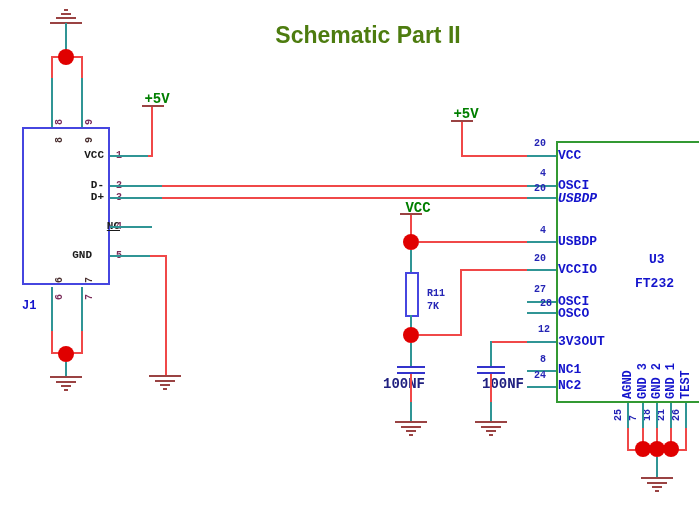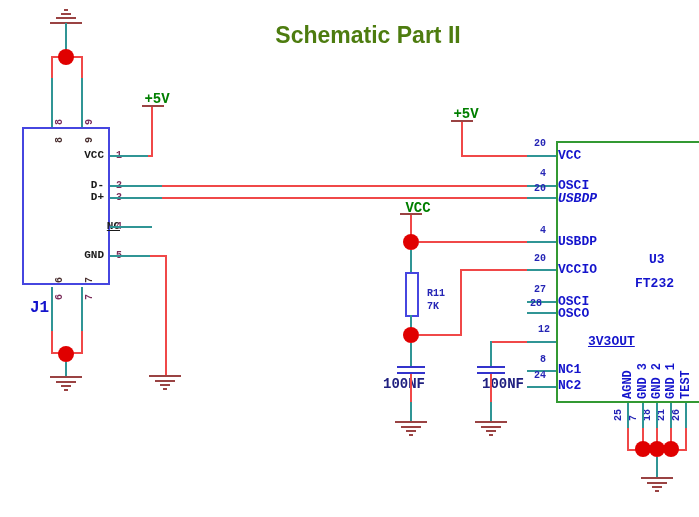--- a/index.html
+++ b/index.html
@@ -54,27 +54,27 @@
     </div>
   <div class="wv" style="left:65px;top:23px;height:27px;"></div>
   <div class="wh r" style="left:51px;top:56px;width:32px;"></div>
   <div class="wv r" style="left:51px;top:58px;height:20px;"></div>
   <div class="wv r" style="left:81px;top:58px;height:20px;"></div>
   <div class="wv" style="left:51px;top:78px;height:49px;"></div>
   <div class="wv" style="left:81px;top:78px;height:49px;"></div>
   <div class="dot" style="left:58px;top:49px;"></div>
 
   <div class="jbox"></div>
-  <div class="t blu" style="left:30px;top:299px;font-size:16px;text-align:center;">J1</div>
+  <div class="t blu" style="left:22px;top:299px;font-size:12px;text-align:center;">J1</div>
 
   <div class="t jlab" style="left:40px;top:150px;">VCC</div>
   <div class="t jlab" style="left:40px;top:180px;">D-</div>
   <div class="t jlab" style="left:40px;top:192px;">D+</div>
   <div class="t jlab" style="left:56px;top:221px;text-decoration:underline;">NC</div>
-  <div class="t jlab" style="left:40px;top:250px;">GND</div>
+  <div class="t jlab" style="left:28px;top:250px;">GND</div>
 
   <div class="t jnum" style="left:116px;top:151px;">1</div>
   <div class="t jnum" style="left:116px;top:181px;">2</div>
   <div class="t jnum" style="left:116px;top:193px;">3</div>
   <div class="t jnum" style="left:116px;top:222px;">4</div>
   <div class="t jnum" style="left:116px;top:251px;">5</div>
 
   <div class="t jnum vt" style="left:55px;top:125px;">8</div>
   <div class="t jnum vt" style="left:85px;top:125px;">9</div>
   <div class="t jnum vt" style="left:55px;top:143px;color:#4A3030;">8</div>
@@ -184,31 +184,31 @@
   <div class="wh" style="left:527px;top:370px;width:29px;"></div>
   <div class="wh" style="left:527px;top:386px;width:29px;"></div>
 
   <div class="t pname" style="left:558px;top:149px;">VCC</div>
   <div class="t pname" style="left:558px;top:179px;">OSCI</div>
   <div class="t pname" style="left:558px;top:192px;font-style:italic;">USBDP</div>
   <div class="t pname" style="left:558px;top:235px;">USBDP</div>
   <div class="t pname" style="left:558px;top:263px;">VCCIO</div>
   <div class="t pname" style="left:558px;top:295px;">OSCI</div>
   <div class="t pname" style="left:558px;top:307px;">OSCO</div>
-  <div class="t pname" style="left:588px;top:335px;text-decoration:underline;">3V3OUT</div>
+  <div class="t pname" style="left:558px;top:335px;">3V3OUT</div>
   <div class="t pname" style="left:558px;top:363px;">NC1</div>
   <div class="t pname" style="left:558px;top:379px;">NC2</div>
 
   <div class="t pnum" style="left:514px;top:139px;">20</div>
   <div class="t pnum" style="left:514px;top:169px;">4</div>
   <div class="t pnum" style="left:514px;top:184px;">20</div>
   <div class="t pnum" style="left:514px;top:226px;">4</div>
   <div class="t pnum" style="left:514px;top:254px;">20</div>
   <div class="t pnum" style="left:514px;top:285px;">27</div>
-  <div class="t pnum" style="left:520px;top:299px;text-align:center;">28</div>
+  <div class="t pnum" style="left:520px;top:299px;">28</div>
   <div class="t pnum" style="left:518px;top:325px;">12</div>
   <div class="t pnum" style="left:514px;top:355px;">8</div>
   <div class="t pnum" style="left:514px;top:371px;">24</div>
 
   <div class="t pname vt" style="left:622px;top:399px;font-size:12px;">AGND</div>
   <div class="t pname vt" style="left:637px;top:399px;font-size:12px;">GND 3</div>
   <div class="t pname vt" style="left:651px;top:399px;font-size:12px;">GND 2</div>
   <div class="t pname vt" style="left:665px;top:399px;font-size:12px;">GND 1</div>
   <div class="t pname vt" style="left:680px;top:399px;font-size:12px;">TEST</div>
 

